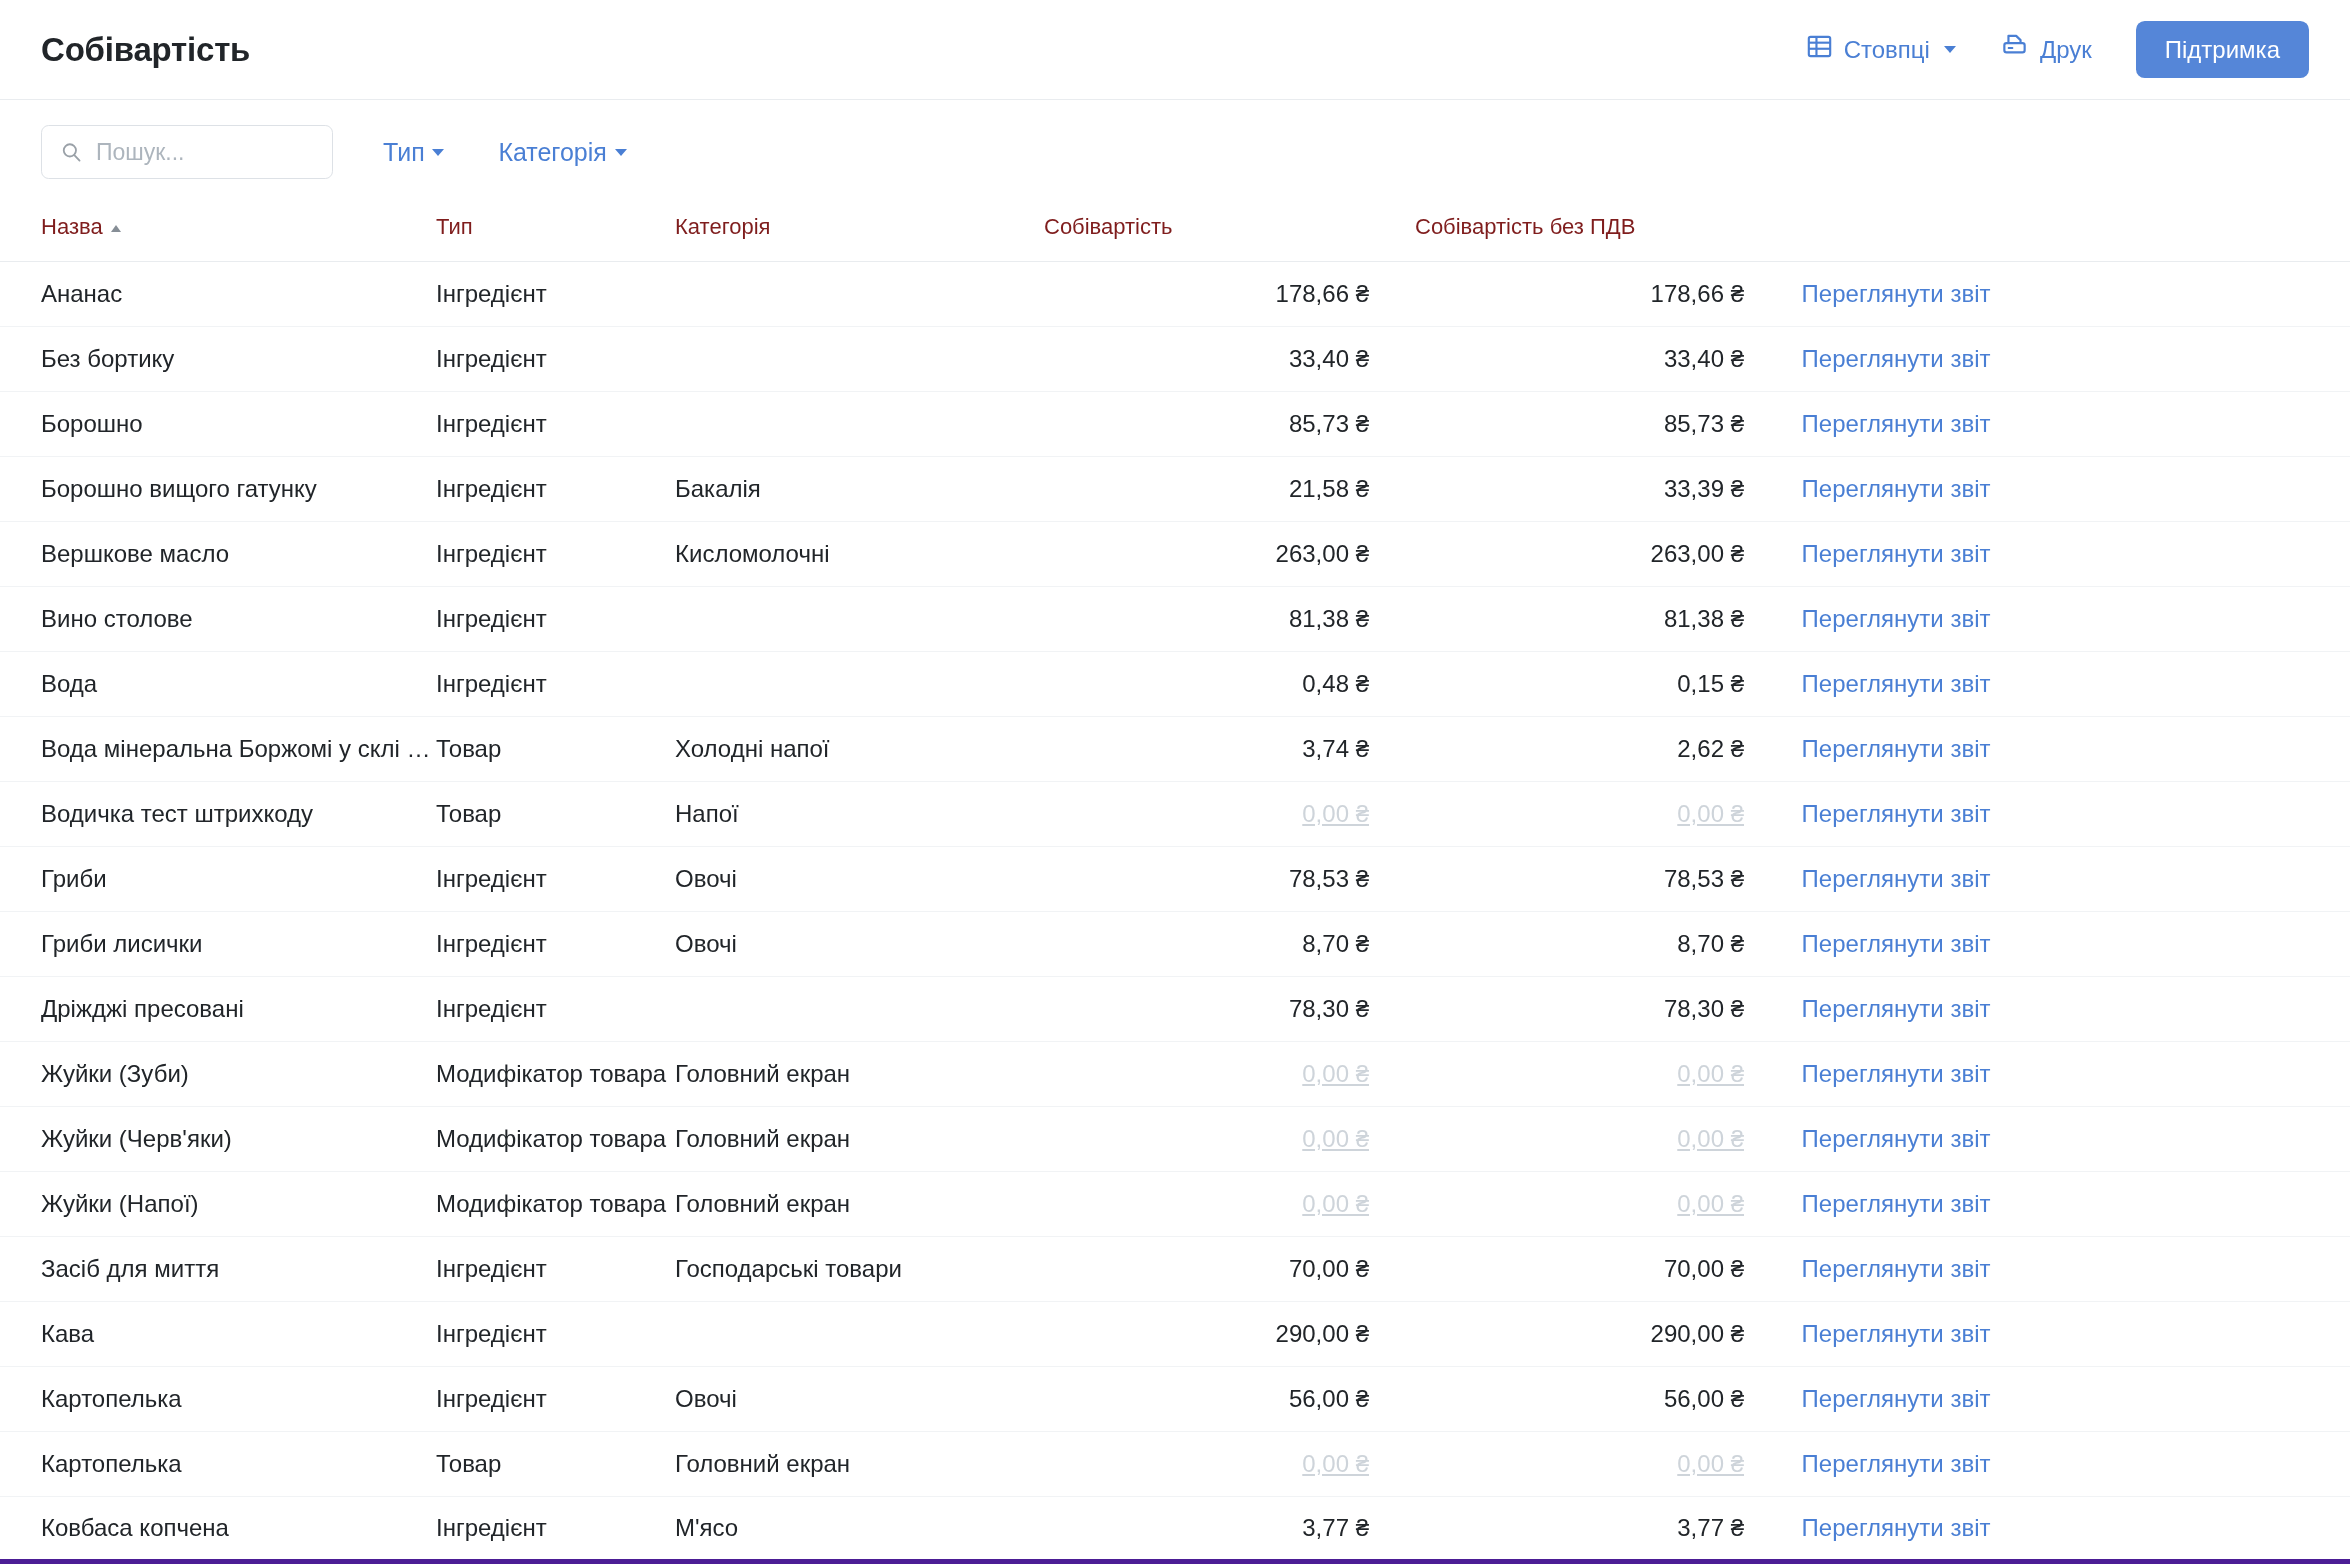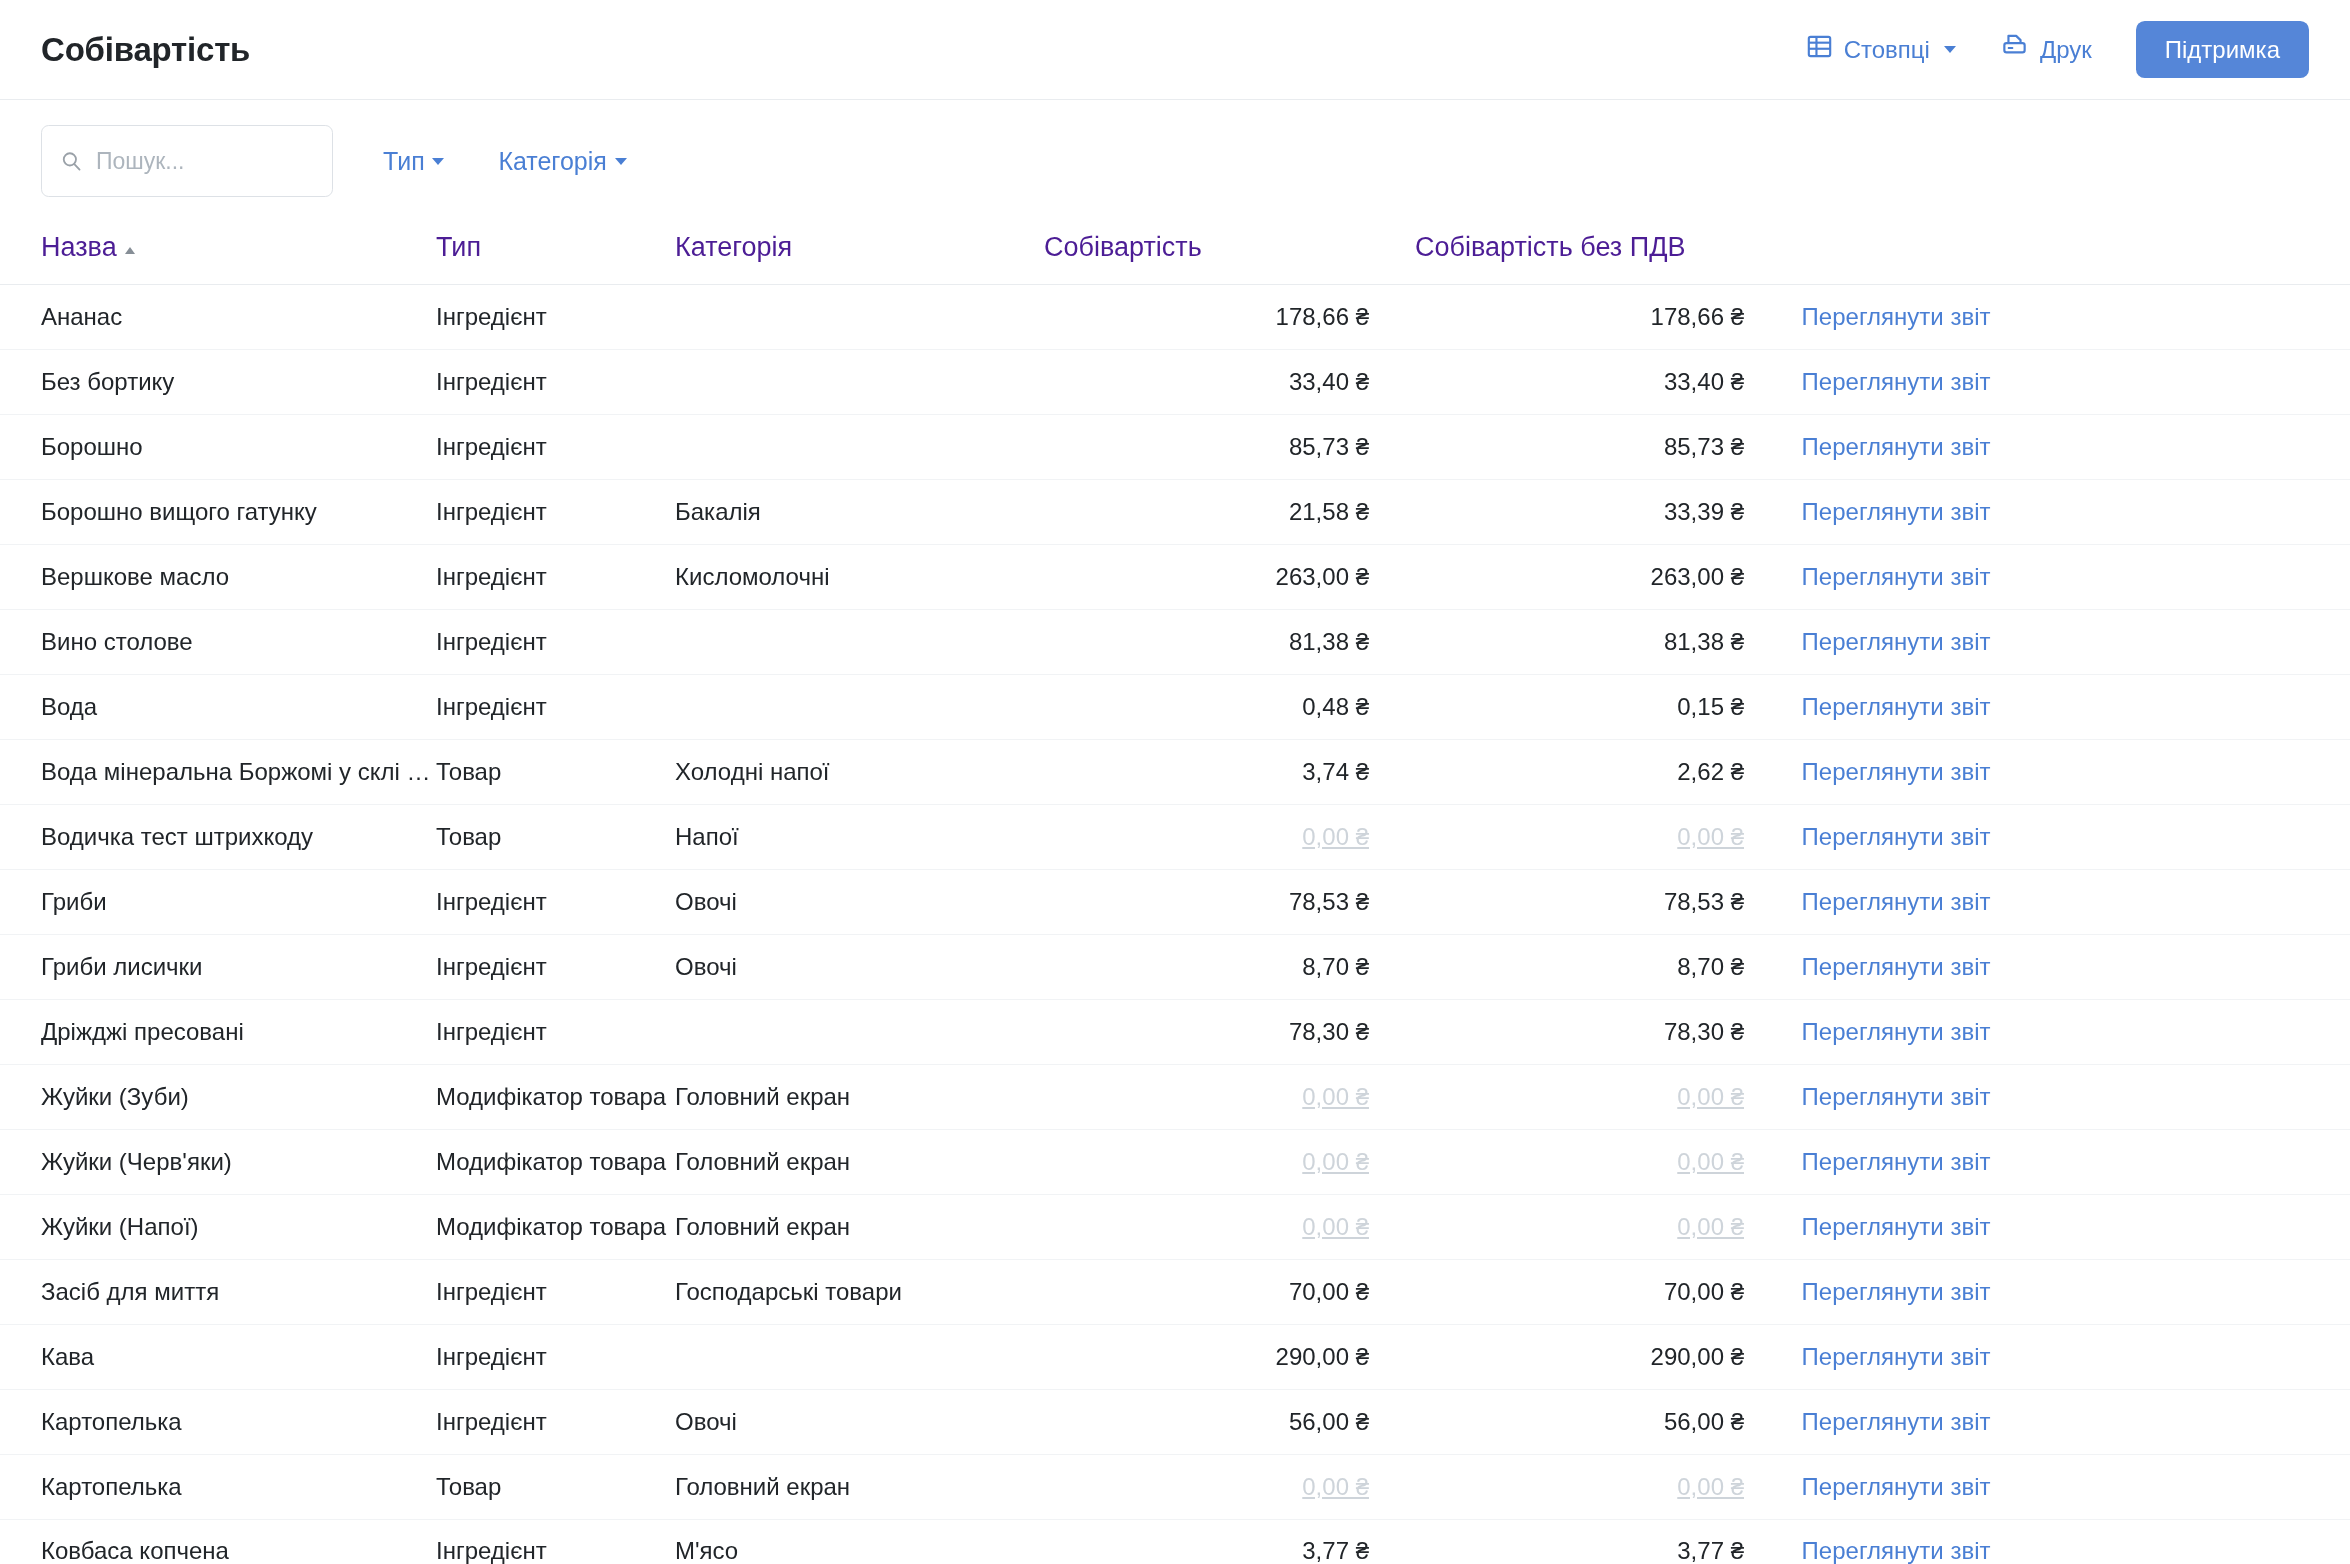--- a/index.html
+++ b/index.html
@@ -79,21 +79,21 @@
     padding: 25px 41px 23px 41px;
     gap: 0;
   }
   .search-wrap {
     position: relative;
     width: 292px;
     flex: 0 0 auto;
   }
   .search-input {
     width: 100%;
-    height: 72px;
+    height: 54px;
     border: 1px solid #dde1e6;
     border-radius: 7.7px;
     padding: 0 13.5px 0 54px;
     font-size: 23px;
     font-family: inherit;
     color: #495057;
     background: #fff;
     outline: none;
   }
   .search-input::placeholder { color: #adb5bd; opacity: 1; }
@@ -125,23 +125,23 @@
   .f-cat { margin-left: 54px; }
 
   
   .table-wrap { padding: 0; }
   table.cost-table {
     width: 100%;
     border-collapse: collapse;
     table-layout: fixed;
   }
   table.cost-table th {
-    font-size: 27px;
+    font-size: 22px;
     font-weight: 400;
-    color: #4c1d95;
+    color: #7f1d1d;
     text-align: left;
     padding: 11.6px 0 21px 0;
     border-bottom: 1px solid #e9ecef;
     vertical-align: bottom;
     white-space: nowrap;
   }
   table.cost-table td {
     font-size: 24px;
     font-weight: 400;
     color: #212529;

